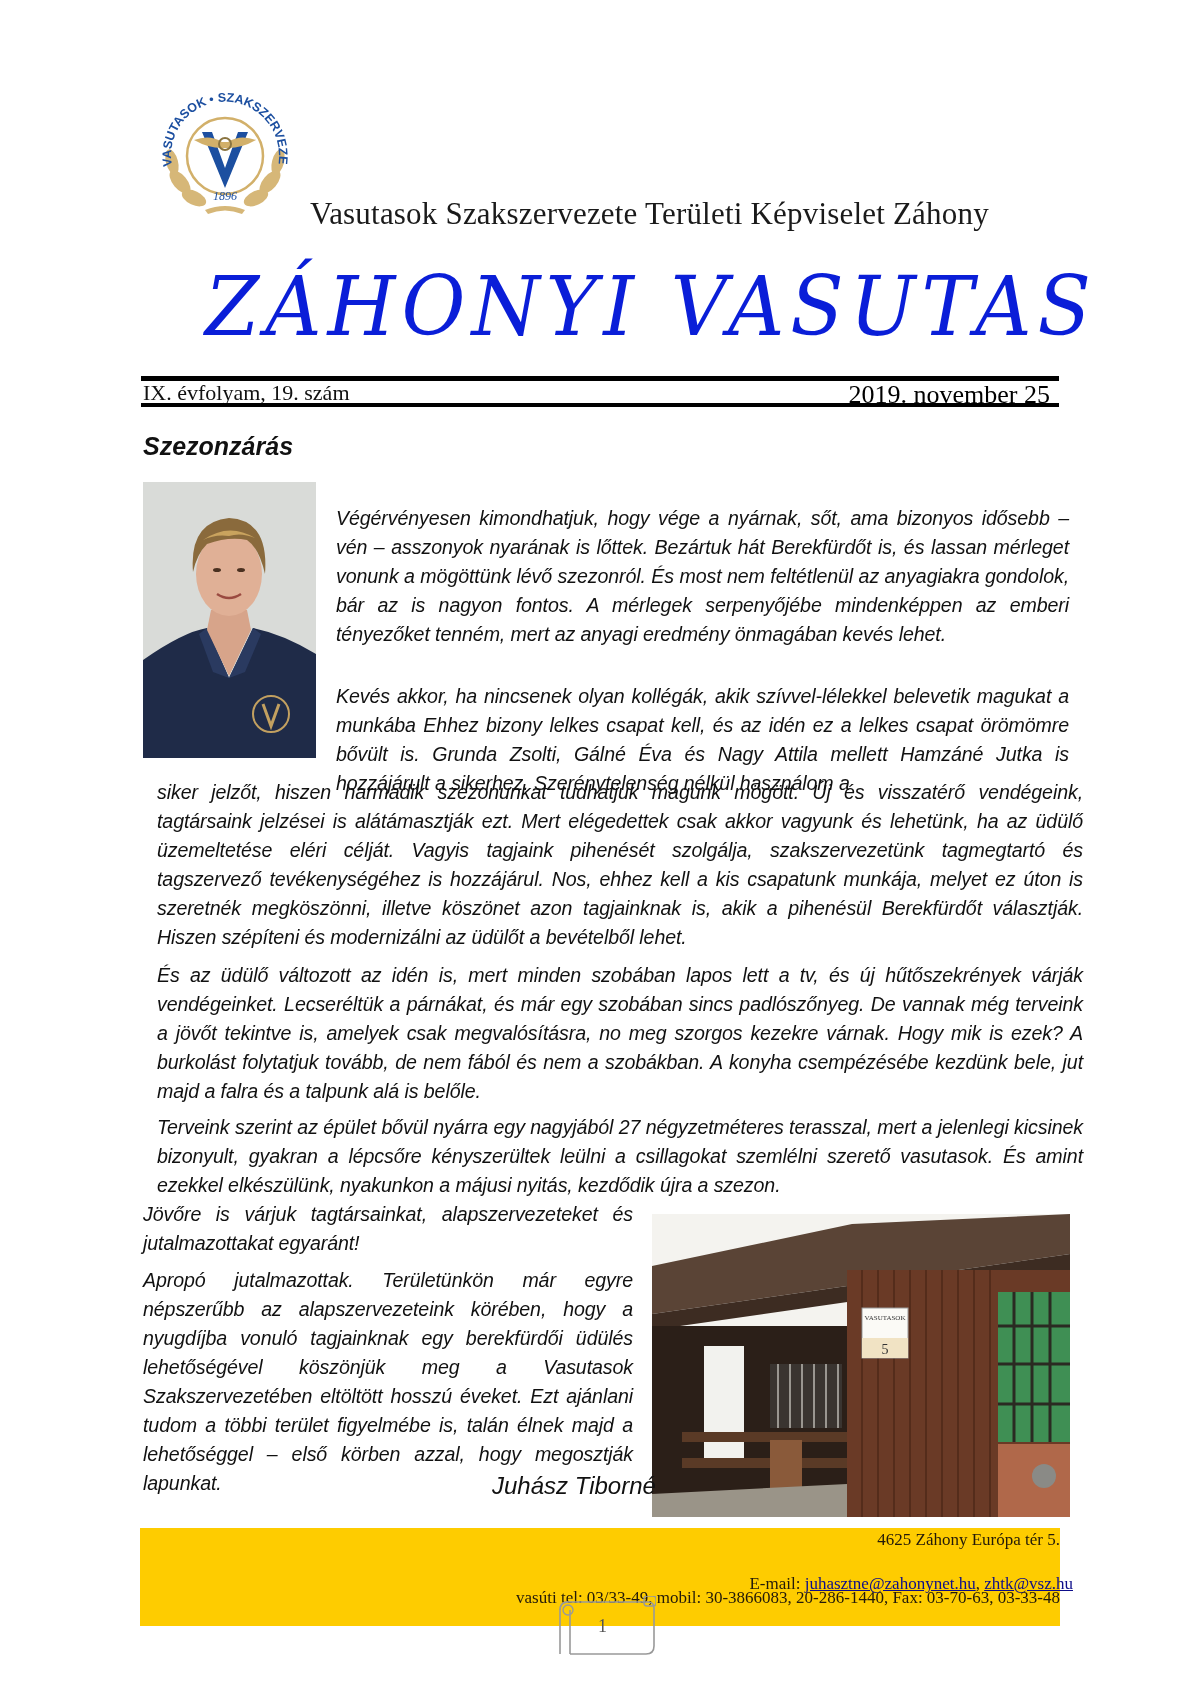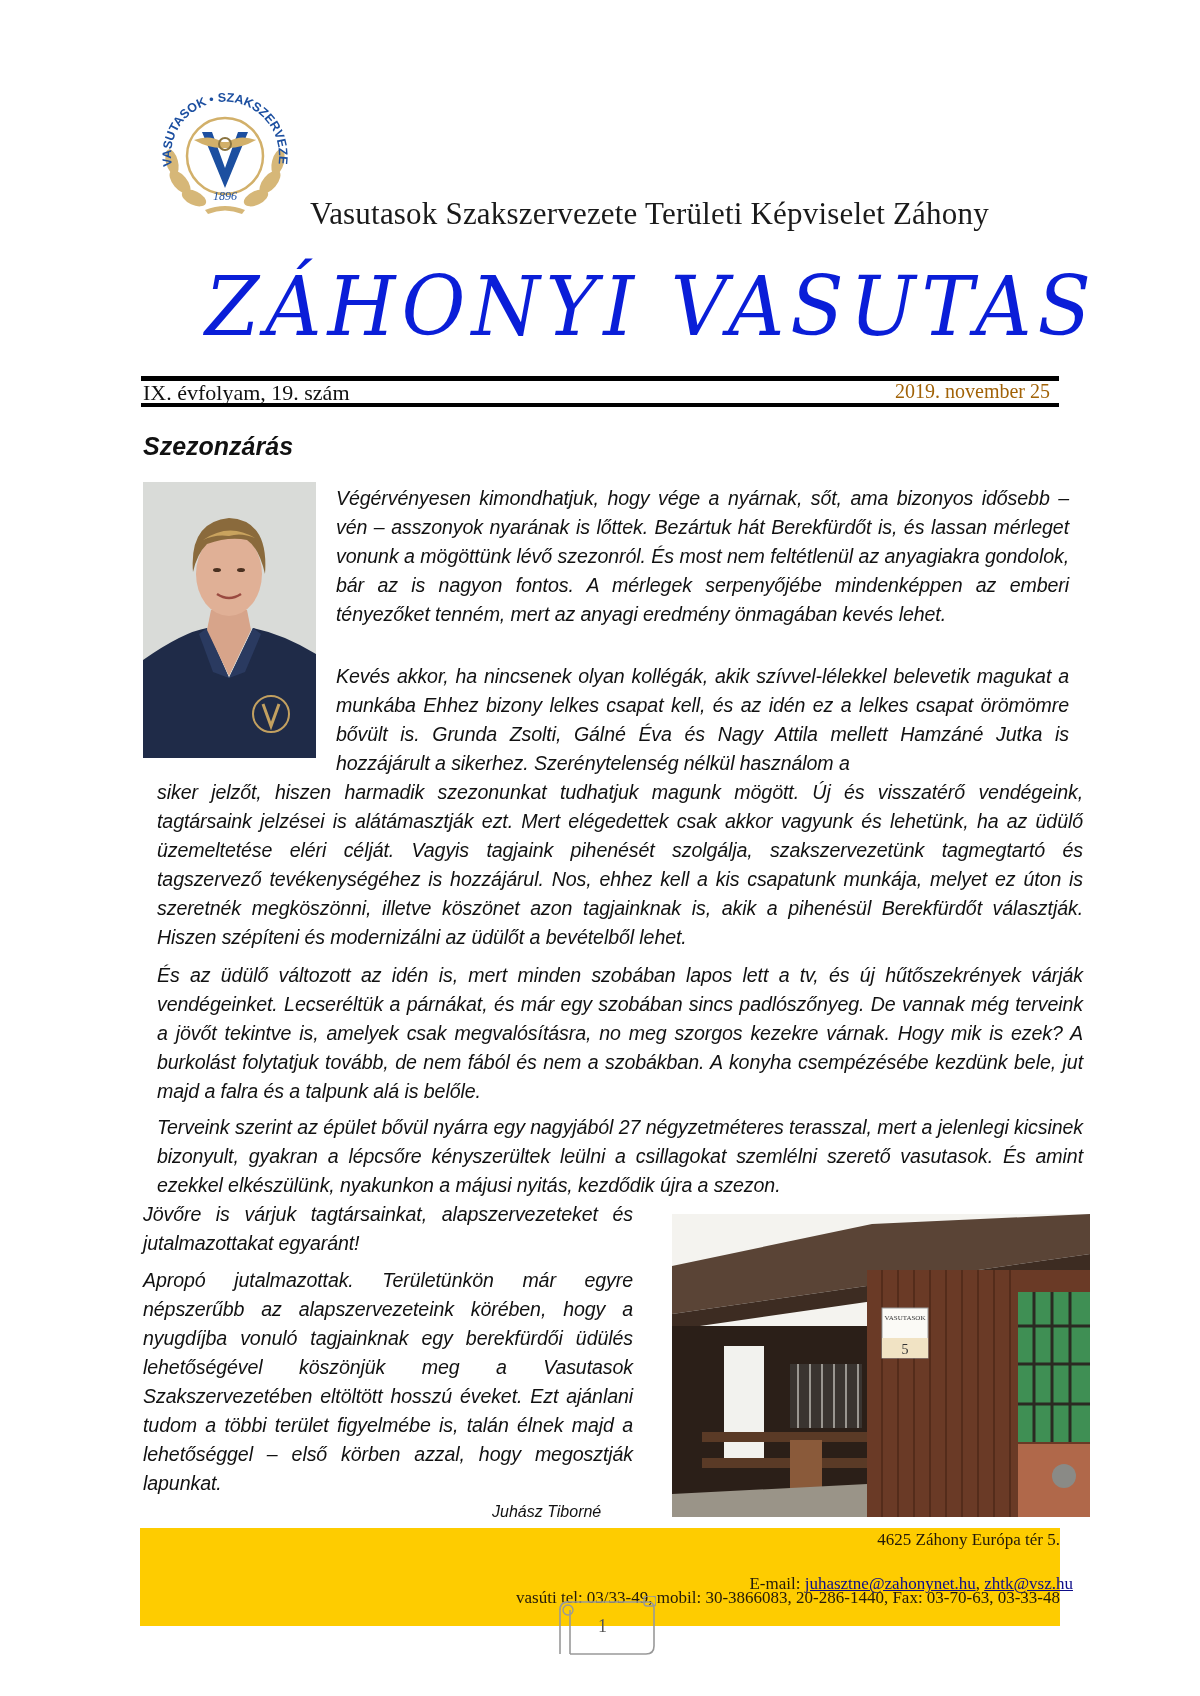--- a/index.html
+++ b/index.html
@@ -4,30 +4,30 @@
 <style>
   html, body { margin: 0; padding: 0; background: #ffffff; }
   body { width: 1200px; height: 1696px; position: relative; overflow: hidden; }
   .abs { position: absolute; }
   .logo { left: 150px; top: 74px; width: 150px; height: 150px; }
   .org-name { left: 310px; top: 196px; font-family: "Liberation Serif", serif; font-size: 31px; color: #1a1a1a; white-space: nowrap; letter-spacing: 0.2px; }
   .masthead { left: 205px; top: 268px; width: 820px; font-family: "DejaVu Serif", serif; font-style: italic; font-size: 78px; color: #0a1ed8; white-space: nowrap; letter-spacing: 6px; line-height: 1; transform: scaleY(1.05); }
   .rule-top { left: 141px; top: 376px; width: 918px; height: 5px; background: #000; }
   .rule-bot { left: 141px; top: 403px; width: 918px; height: 4px; background: #000; }
   .issue { left: 143px; top: 380px; font-family: "Liberation Serif", serif; font-size: 22px; color: #111; white-space: nowrap; }
-  .date { right: 150px; top: 380px; font-family: "Liberation Serif", serif; font-size: 20px; color: #a16207; white-space: nowrap; }
+  .date { right: 150px; top: 380px; font-family: "Liberation Serif", serif; font-size: 26px; color: #000000; white-space: nowrap; }
   .heading { left: 143px; top: 432px; font-family: Liberation Sans, sans-serif; font-weight: bold; font-style: italic; font-size: 25px; color: #111; }
   .portrait { left: 143px; top: 482px; width: 173px; height: 276px; overflow: hidden; }
-  .house { left: 672px; top: 1214px; width: 418px; height: 303px; overflow: hidden; }
+  .house { left: 652px; top: 1214px; width: 418px; height: 303px; overflow: hidden; }
   .p { font-family: "DejaVu Sans", sans-serif; font-style: italic; font-size: 17.4px; line-height: 29px; color: #111; text-align: justify; margin: 0; }
   .p.cond { font-family: "Liberation Sans", sans-serif; font-size: 19.6px; letter-spacing: -0.1px; }
-  .col-right { left: 336px; width: 733px; }
+  .col-right { left: 336px; width: 733px; margin-top: 20px; }
   .col-full { left: 157px; width: 926px; }
   .col-left { left: 143px; width: 490px; }
-  .sig { left: 492px; top: 1503px; font-family: "Liberation Sans", sans-serif; font-style: italic; font-size: 16px; color: #111; }
+  .sig { left: 492px; top: 1472px; font-family: "Liberation Sans", sans-serif; font-style: italic; font-size: 24px; color: #111; }
   .footer { left: 140px; top: 1528px; width: 920px; height: 98px; background: #fecc00; }
   .foot-line { position: absolute; left: 0; width: 100%; text-align: right; font-family: "Liberation Serif", serif; font-size: 17px; color: #231a0a; white-space: nowrap; }
   .foot-line a { color: #0d0d8a; text-decoration: underline; }
   .pagenum { left: 556px; top: 1596px; width: 100px; height: 60px; }
   .pagenum span { position: absolute; left: 42px; top: 20px; font-family: "Liberation Serif", serif; font-size: 18px; color: #555; }
 </style>
 </head>
 <body>
 
 <div class="abs logo">

